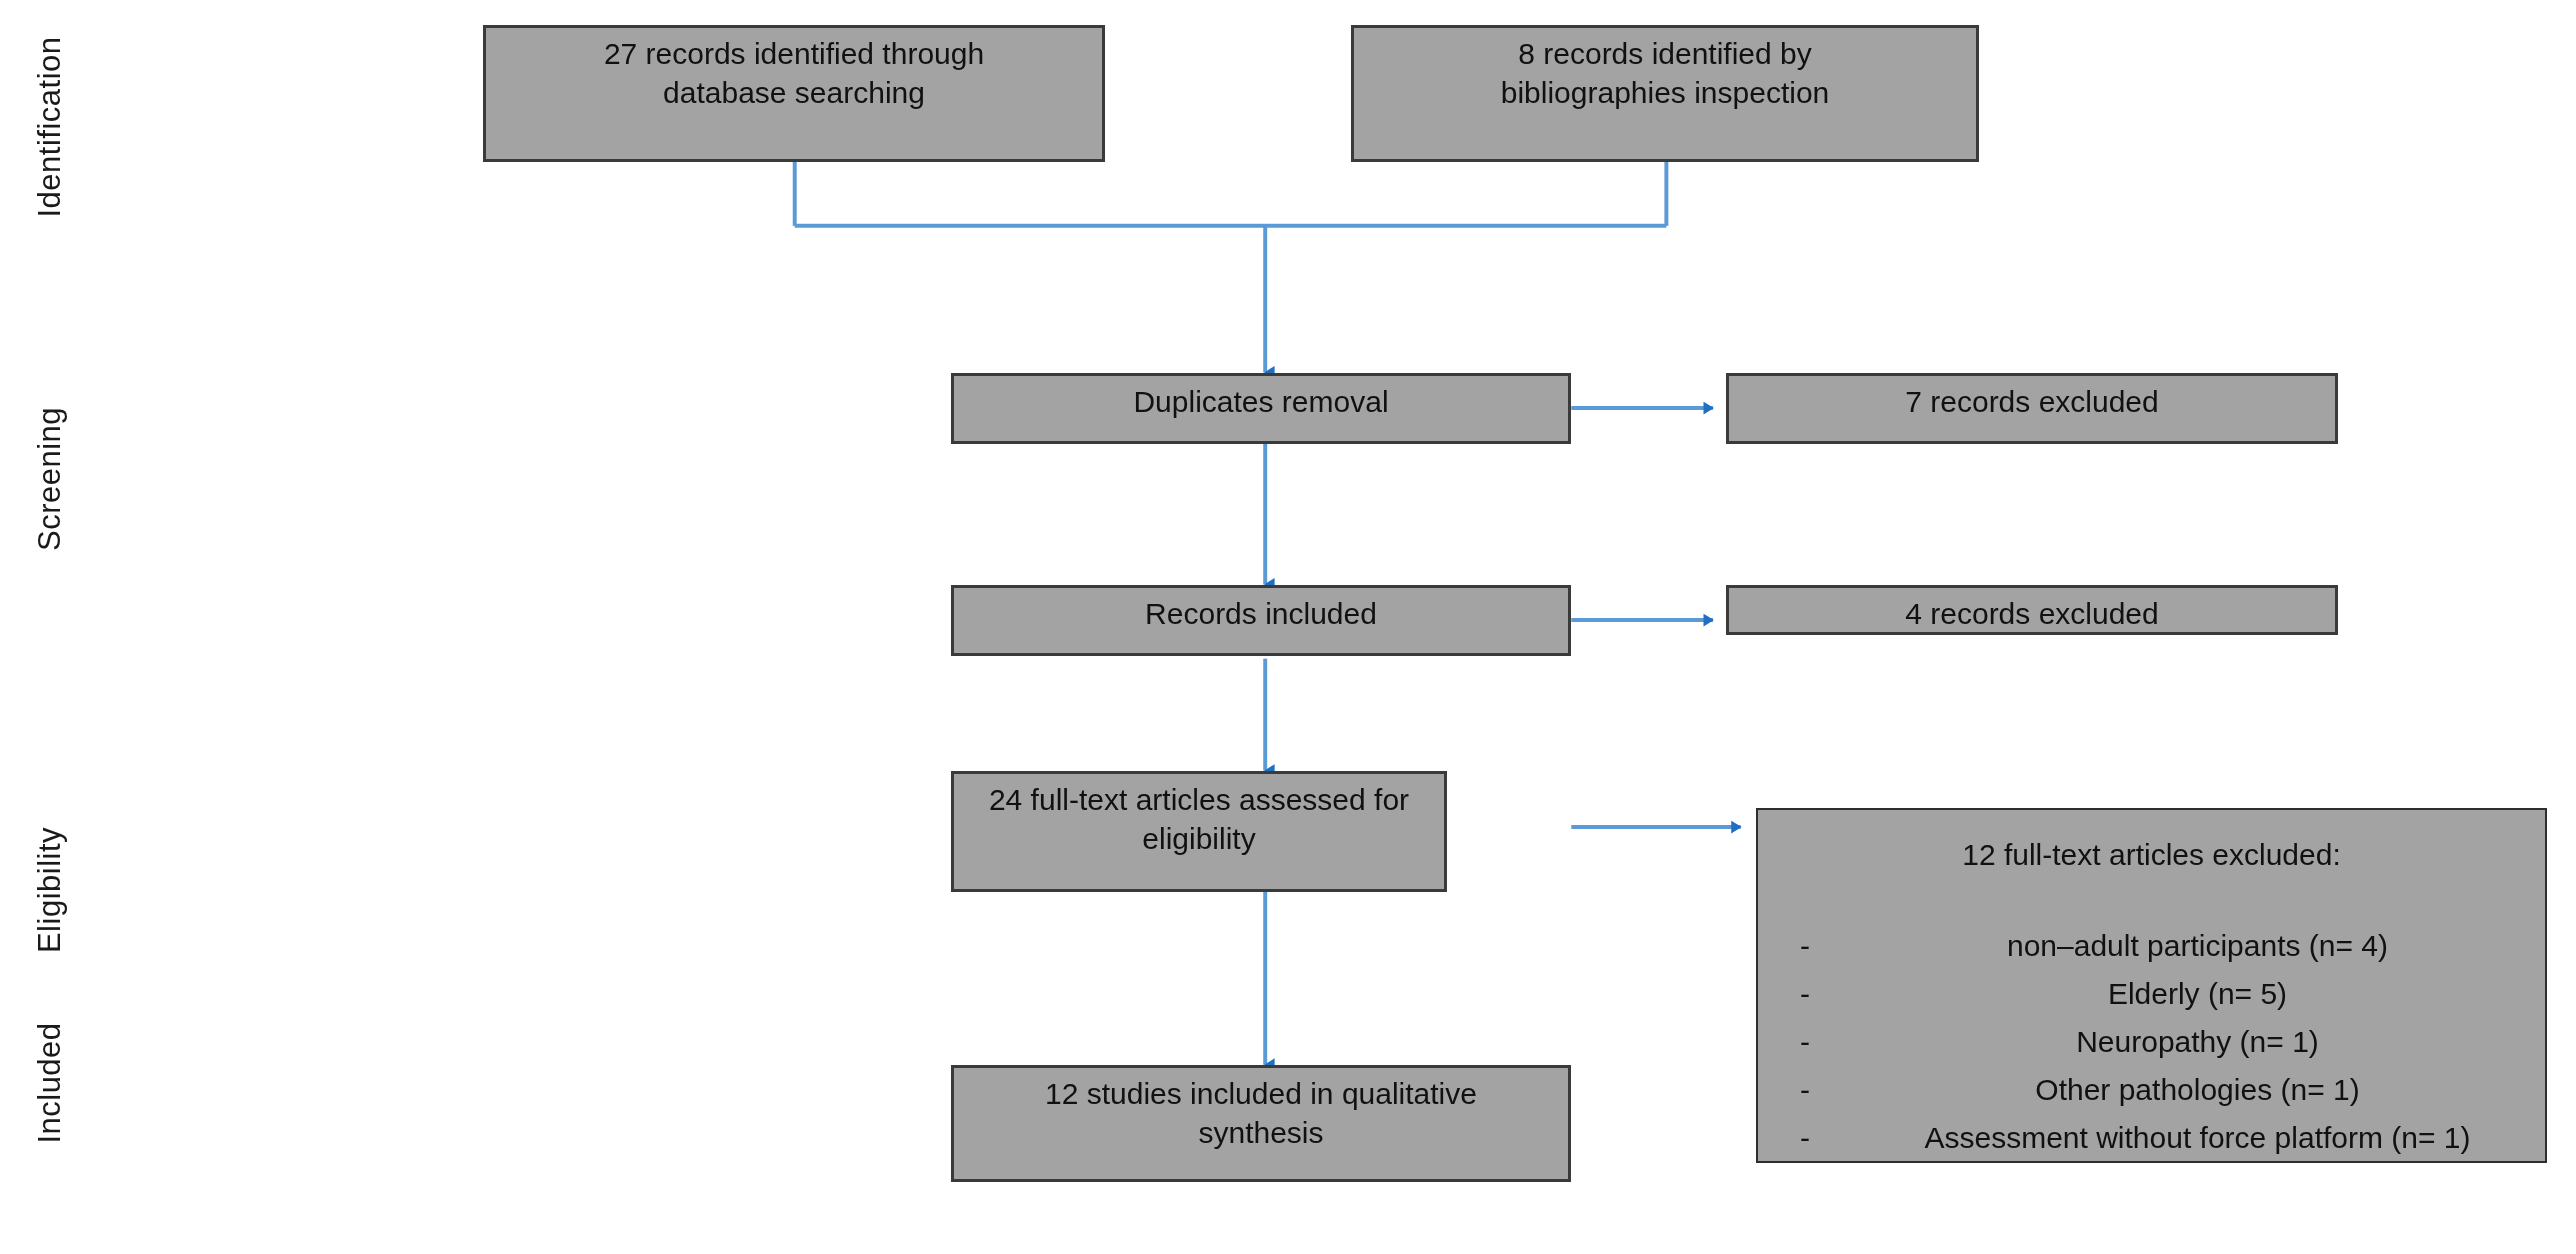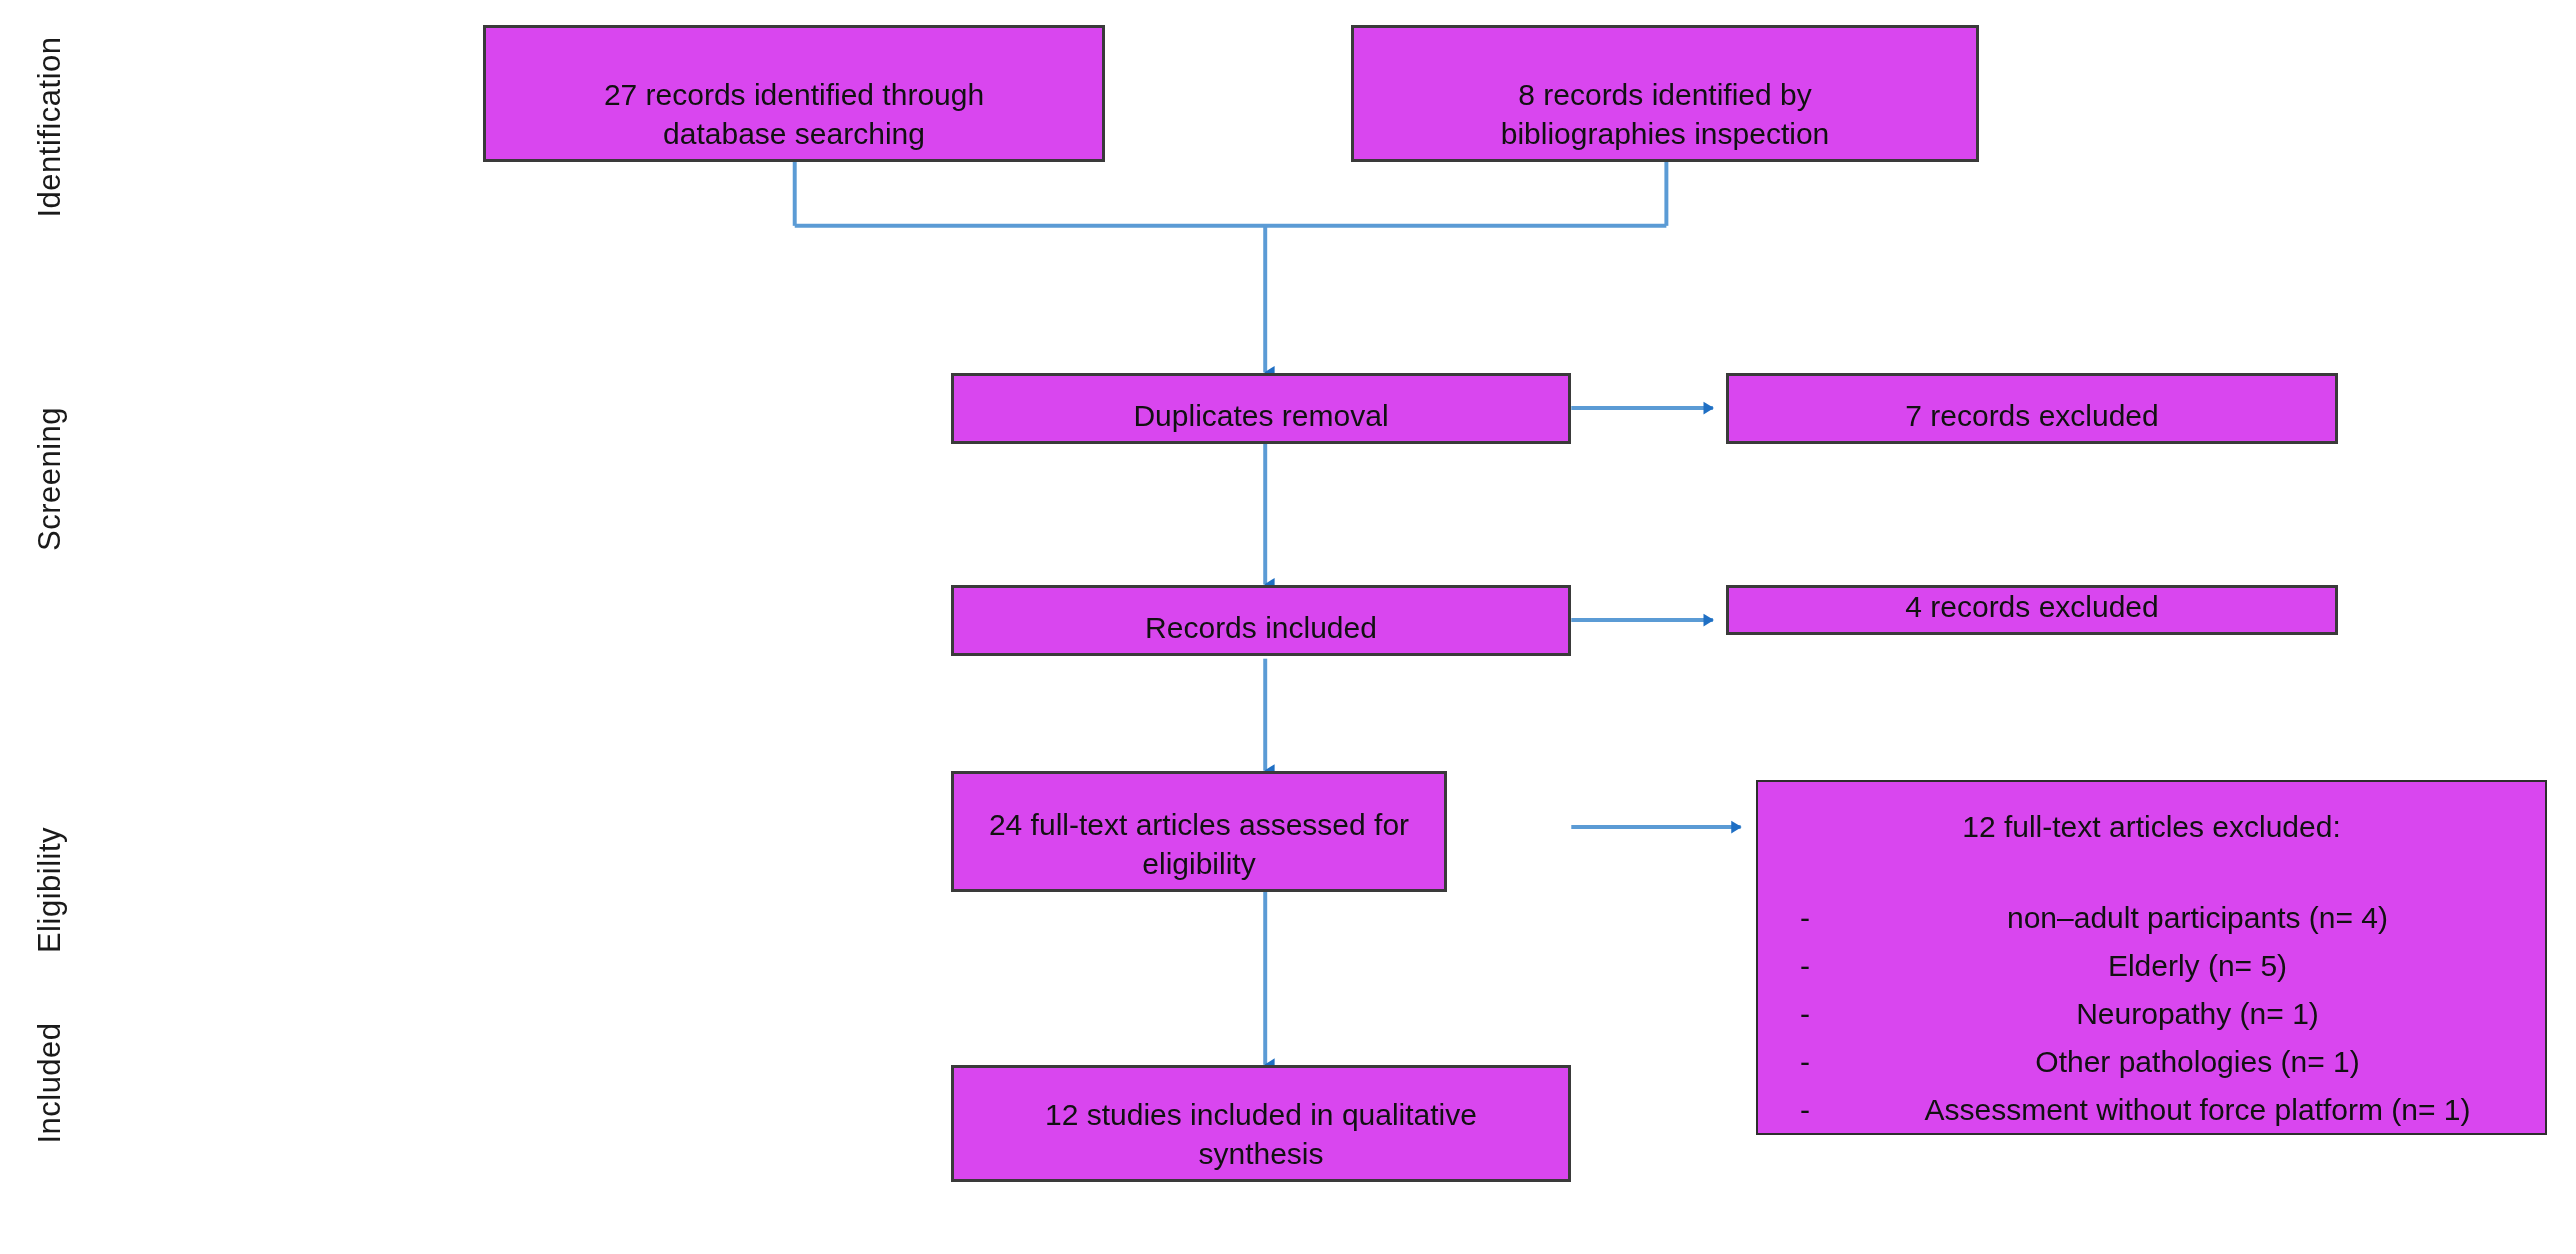--- a/index.html
+++ b/index.html
@@ -23,24 +23,24 @@
     color:#1a1a1a;
     letter-spacing:0.5px;
     text-align:center;
     font-family:"Liberation Sans", sans-serif;
   }
 
   
   .box{
     position:absolute;
     box-sizing:border-box;
-    background:#d946ef;
+    background:#a3a3a3;
     border:3px solid #3a3a3a;
     display:flex;
-    align-items:flex-end;
+    align-items:flex-start;
     justify-content:center;
     text-align:center;
     color:#111111;
     font-size:30px;
     line-height:1.30;
     padding:6px 16px;
     font-family:"Liberation Sans", sans-serif;
   }
   .box.thin{ border-width:2px; border-color:#2e2e2e; }
 
@@ -157,21 +157,21 @@
     <span>4 records excluded</span>
   </div>
 
   <div class="box" style="left:951px; top:771px; width:496px; height:121px;">
     <div>
       <span>24 full-text articles assessed  for</span><br>
       <span>eligibility</span>
     </div>
   </div>
 
-  <div class="box thin listbox" style="left:1756px; top:780px; width:791px; height:355px;">
+  <div class="box thin listbox" style="left:1756px; top:808px; width:791px; height:355px;">
     <div class="listbox-title">12 full-text articles excluded:</div>
     <ul class="listbox-items">
       <li>
         <span class="dash">-</span>
         <span>non–adult participants (n= 4)</span>
       </li>
       <li>
         <span class="dash">-</span>
         <span>Elderly (n= 5)</span>
       </li>

